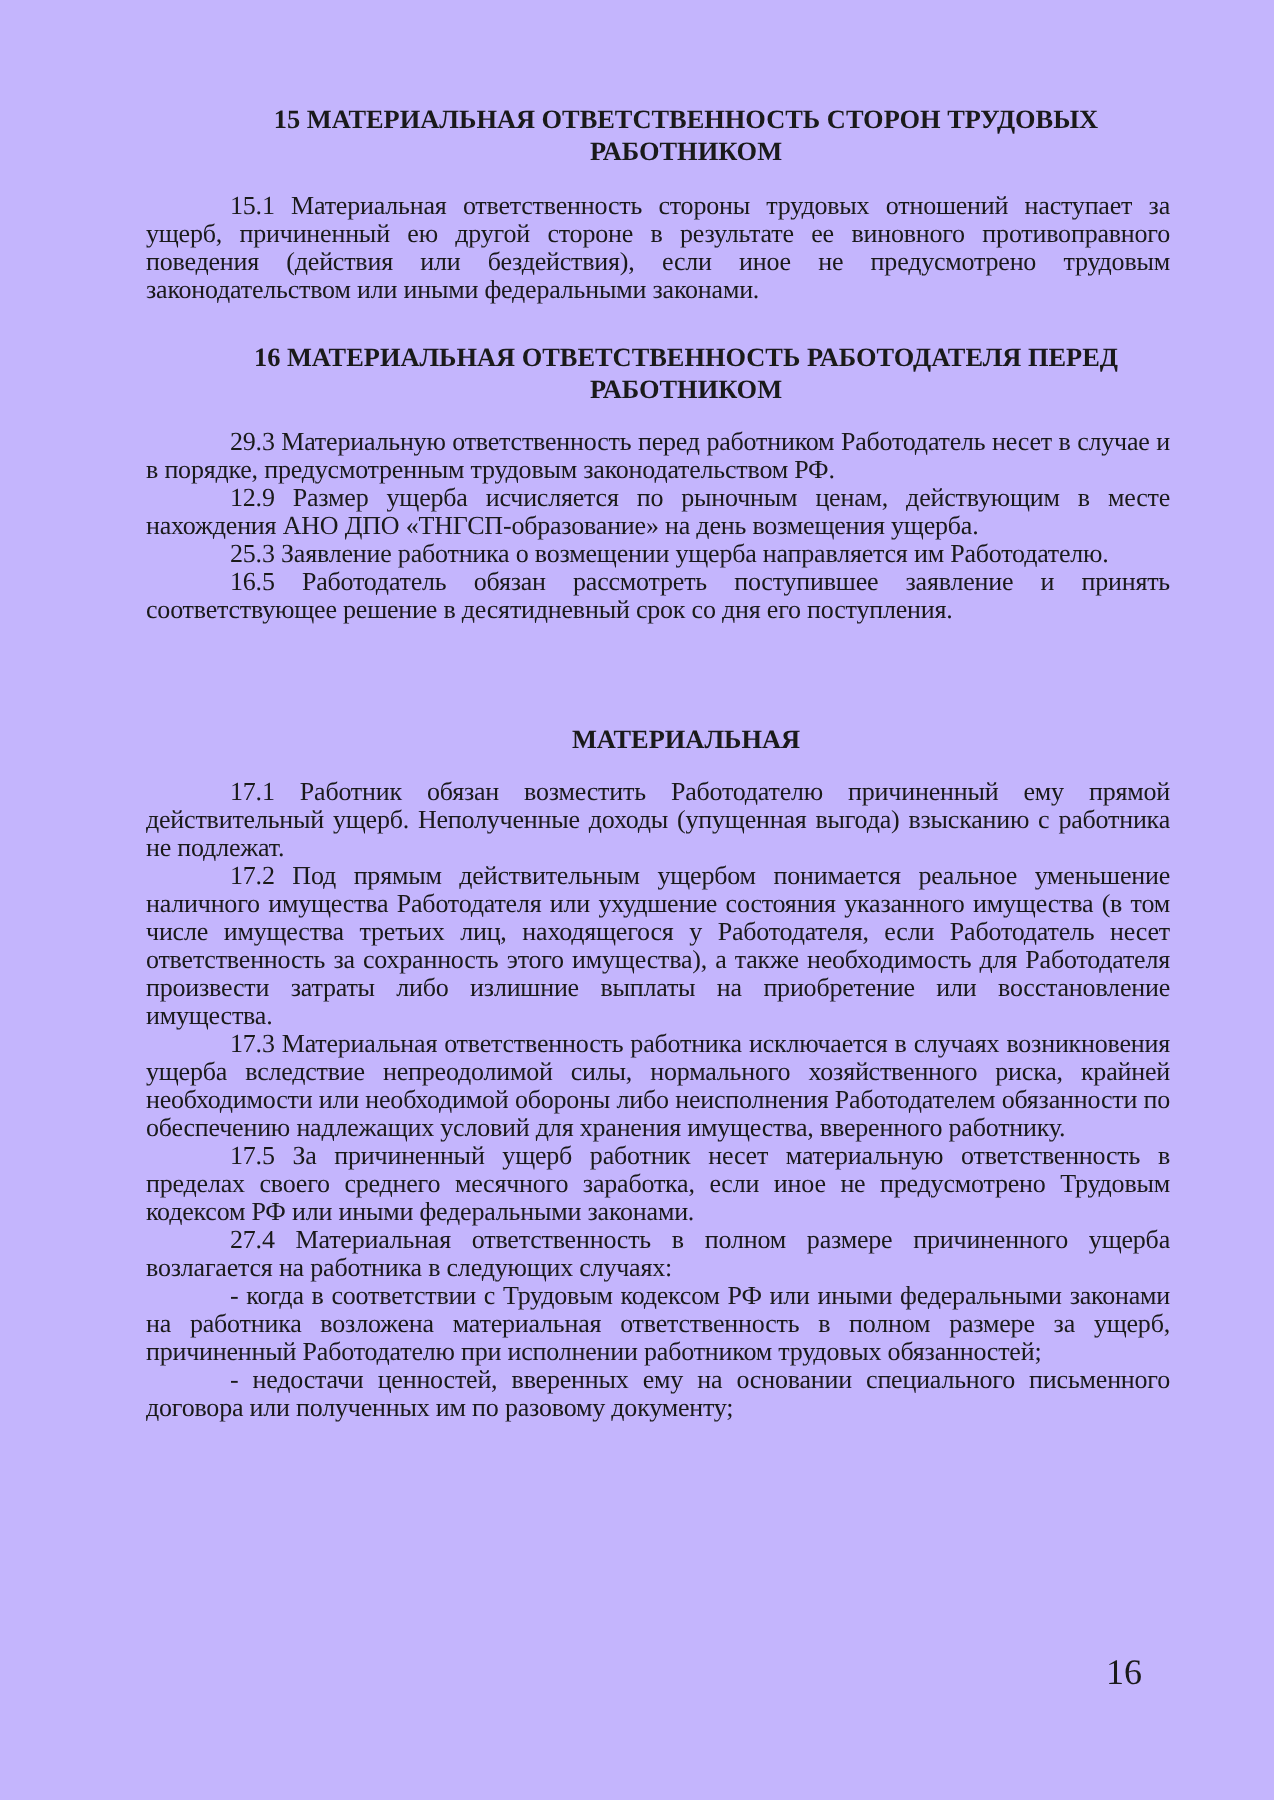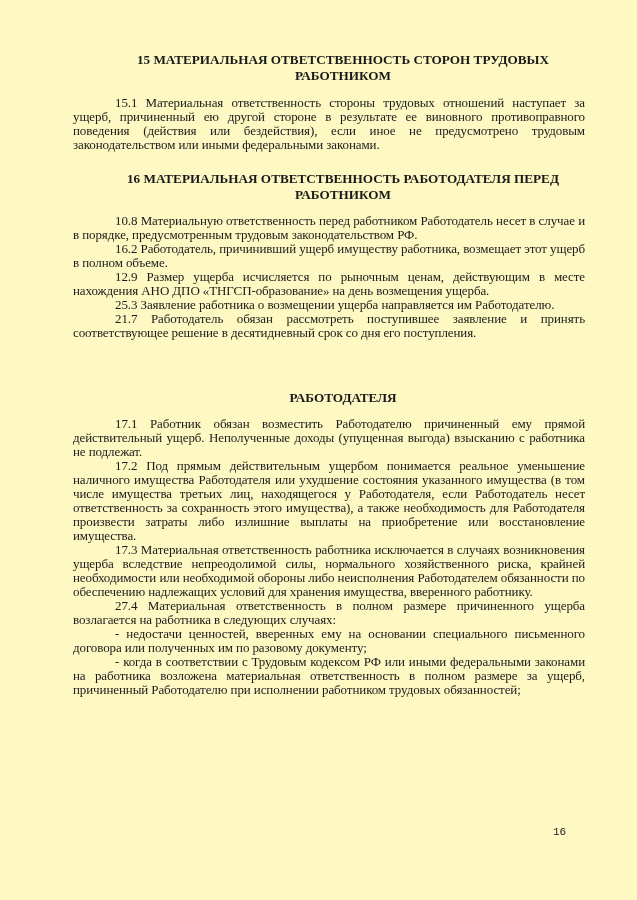--- a/index.html
+++ b/index.html
@@ -1,37 +1,37 @@
 <!DOCTYPE html>
 <html><head>
   <meta charset="utf-8">
   <style>
     html, body { margin: 0; padding: 0; background: #ffffff; }
     body { width: 637px; height: 900px; overflow: hidden; position: relative; }
     .page {
       position: absolute; left: 0; top: 0; width: 637px; height: 900px;
-      background: #fef9c3; color: #1a1a1a;
+      background: #c4b5fd; color: #1a1a1a;
       font-family: "Liberation Serif", "DejaVu Serif", serif;
     }
     .content { position: absolute; left: 73px; top: 52px; width: 512px; }
     .heading {
       font-weight: bold; text-align: center; font-size: 13.2px;
       line-height: 15.5px; margin: 0; padding-left: 28px;
     }
     .para {
       font-size: 13px; line-height: 14px; text-align: justify;
       margin: 0; text-indent: 42px; letter-spacing: -0.1px;
     }
     .gap-h15 { height: 13px; }
     .gap-after15 { height: 19px; }
     .gap-h16 { height: 12px; }
     .gap-after16 { height: 34px; }
     .gap-h17 { height: 12px; }
     .page-number {
-      position: absolute; left: 553px; top: 826px; font-size: 11px; font-family: Liberation Mono, monospace;
+      position: absolute; left: 553px; top: 826px; font-size: 18px;
     }
   </style>
 </head>
 <body>
 
 <div class="page">
   <div class="content">
 
     <div>
       <p class="heading">
@@ -43,38 +43,38 @@
     </div>
 
     <div class="gap-after15"></div>
 
     <div>
       <p class="heading">
         <span>16 МАТЕРИАЛЬНАЯ ОТВЕТСТВЕННОСТЬ РАБОТОДАТЕЛЯ ПЕРЕД</span><br>
         <span>РАБОТНИКОМ</span>
       </p>
       <div class="gap-h16"></div>
-      <p class="para">10.8 Материальную ответственность перед работником Работодатель несет в случае и в порядке, предусмотренным трудовым законодательством РФ.</p>
-      <p class="para">16.2 Работодатель, причинивший ущерб имуществу работника, возмещает этот ущерб в полном объеме.</p>
+      <p class="para">29.3 Материальную ответственность перед работником Работодатель несет в случае и в порядке, предусмотренным трудовым законодательством РФ.</p>
       <p class="para">12.9 Размер ущерба исчисляется по рыночным ценам, действующим в месте нахождения АНО ДПО «ТНГСП-образование» на день возмещения ущерба.</p>
       <p class="para">25.3 Заявление работника о возмещении ущерба направляется им Работодателю.</p>
-      <p class="para">21.7 Работодатель обязан рассмотреть поступившее заявление и принять соответствующее решение в десятидневный срок со дня его поступления.</p>
+      <p class="para">16.5 Работодатель обязан рассмотреть поступившее заявление и принять соответствующее решение в десятидневный срок со дня его поступления.</p>
     </div>
 
     <div class="gap-after16"></div>
 
     <div>
       <p class="heading">
         <br>
-        <span>РАБОТОДАТЕЛЯ</span>
+        <span>МАТЕРИАЛЬНАЯ</span>
       </p>
       <div class="gap-h17"></div>
       <p class="para">17.1 Работник обязан возместить Работодателю причиненный ему прямой действительный ущерб. Неполученные доходы (упущенная выгода) взысканию с работника не подлежат.</p>
       <p class="para">17.2 Под прямым действительным ущербом понимается реальное уменьшение наличного имущества Работодателя или ухудшение состояния указанного имущества (в том числе имущества третьих лиц, находящегося у Работодателя, если Работодатель несет ответственность за сохранность этого имущества), а также необходимость для Работодателя произвести затраты либо излишние выплаты на приобретение или восстановление имущества.</p>
       <p class="para">17.3 Материальная ответственность работника исключается в случаях возникновения ущерба вследствие непреодолимой силы, нормального хозяйственного риска, крайней необходимости или необходимой обороны либо неисполнения Работодателем обязанности по обеспечению надлежащих условий для хранения имущества, вверенного работнику.</p>
+      <p class="para">17.5 За причиненный ущерб работник несет материальную ответственность в пределах своего среднего месячного заработка, если иное не предусмотрено Трудовым кодексом РФ или иными федеральными законами.</p>
       <p class="para">27.4 Материальная ответственность в полном размере причиненного ущерба возлагается на работника в следующих случаях:</p>
+      <p class="para">- когда в соответствии с Трудовым кодексом РФ или иными федеральными законами на работника возложена материальная ответственность в полном размере за ущерб, причиненный Работодателю при исполнении работником трудовых обязанностей;</p>
       <p class="para">- недостачи ценностей, вверенных ему на основании специального письменного договора или полученных им по разовому документу;</p>
-      <p class="para">- когда в соответствии с Трудовым кодексом РФ или иными федеральными законами на работника возложена материальная ответственность в полном размере за ущерб, причиненный Работодателю при исполнении работником трудовых обязанностей;</p>
     </div>
   </div>
 
   <div class="page-number">16</div>
 </div>
 
 </body></html>

